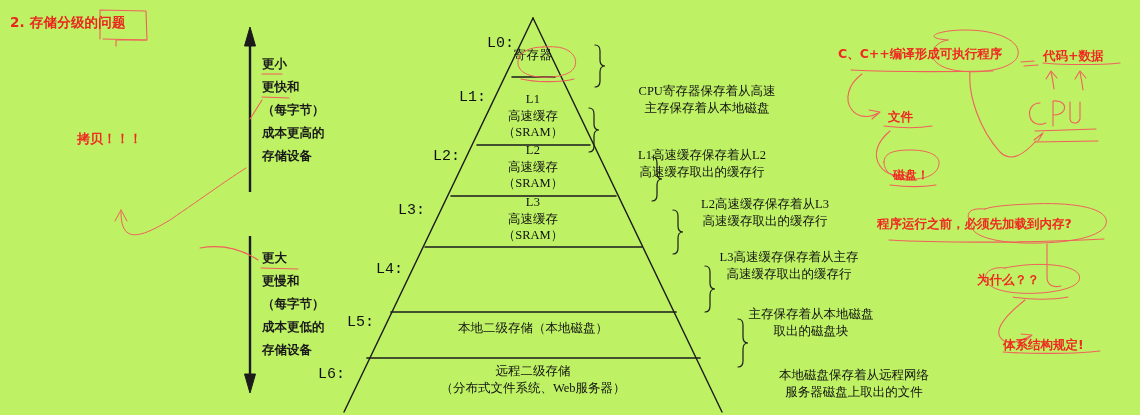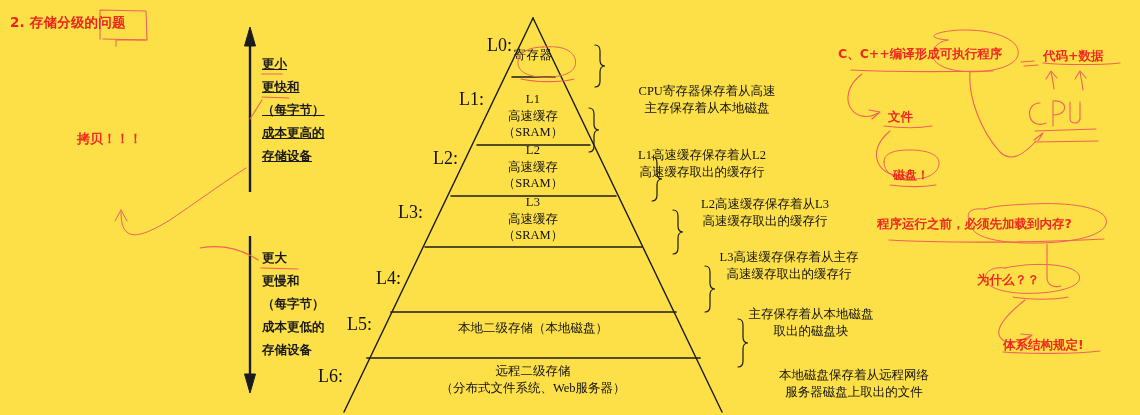--- a/index.html
+++ b/index.html
@@ -9,21 +9,21 @@
     background: #ffffff;
   }
   body {
     font-family: "Liberation Serif", "DejaVu Serif", serif;
     -webkit-font-smoothing: antialiased;
   }
   #canvas {
     position: relative;
     width: 1140px;
     height: 415px;
-    background: #fde047;
+    background: #bef264;
     overflow: hidden;
   }
 
   
   .abs { position: absolute; }
 
   
   #title-text {
     left: 10px; top: 14px;
     font-family: "DejaVu Sans", "Liberation Sans", sans-serif;
@@ -37,21 +37,21 @@
 
   
   .axis-label {
     font-family: "DejaVu Sans", "Liberation Sans", sans-serif;
     font-size: 12.5px;
     color: #1a1a1a;
     line-height: 23px;
     white-space: nowrap;
     z-index: 4;
   }
-  #axis-label-top { left: 262px; top: 52px; text-decoration: underline; }
+  #axis-label-top { left: 262px; top: 52px; }
   #axis-label-bottom { left: 262px; top: 246px; }
   .axis-label div { font-weight: 600; }
 
   
   #copy-note {
     left: 77px; top: 130px;
     font-family: "DejaVu Sans", "Liberation Sans", sans-serif;
     font-weight: bold;
     font-size: 13px;
     color: #ee2a22;
@@ -66,22 +66,22 @@
     color: #111;
     line-height: 16.5px;
     white-space: nowrap;
     z-index: 3;
     font-family: "Liberation Serif", "DejaVu Serif", serif;
   }
   .level-text .lvl-name { letter-spacing: .3px; }
 
   
   .lvl-tick {
-    font-family: Liberation Serif, serif;
-    font-size: 18px;
+    font-family: Liberation Mono, monospace;
+    font-size: 15px;
     color: #111;
     white-space: nowrap;
     z-index: 4;
   }
 
   
   .desc-text {
     text-align: center;
     font-size: 12.5px;
     line-height: 17px;
@@ -229,21 +229,21 @@
     <div>更慢和</div>
     <div>（每字节）</div>
     <div>成本更低的</div>
     <div>存储设备</div>
   </div>
 
   <div class="abs lvl-tick" style="left:487px; top:35px;">L0:</div>
   <div class="abs lvl-tick" style="left:459px; top:89px;">L1:</div>
   <div class="abs lvl-tick" style="left:433px; top:148px;">L2:</div>
   <div class="abs lvl-tick" style="left:398px; top:202px;text-align:center;">L3:</div>
-  <div class="abs lvl-tick" style="left:376px; top:268px;text-align:center;">L4:</div>
+  <div class="abs lvl-tick" style="left:376px; top:261px;text-align:center;">L4:</div>
   <div class="abs lvl-tick" style="left:347px; top:314px;">L5:</div>
   <div class="abs lvl-tick" style="left:318px; top:366px;">L6:</div>
 
   <div class="abs level-text" style="left:483px; top:47px; width:100px;">
     <div class="lvl-name">寄存器</div>
   </div>
 
   <div class="abs level-text" style="left:473px; top:91px; width:120px;">
     <div class="lvl-name">L1</div>
     <div>高速缓存</div>

